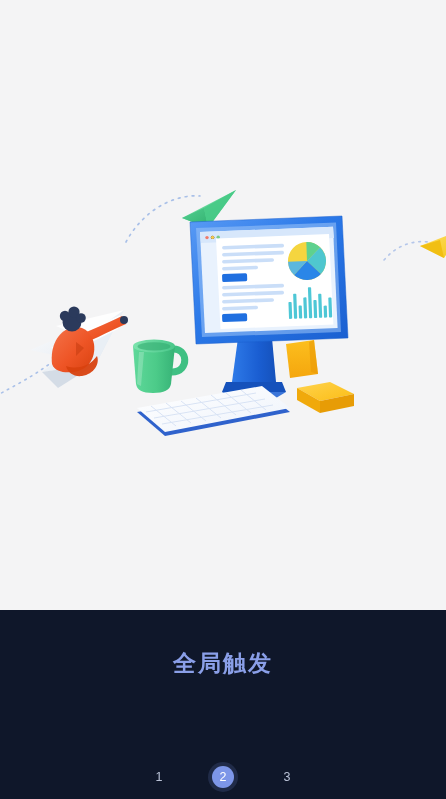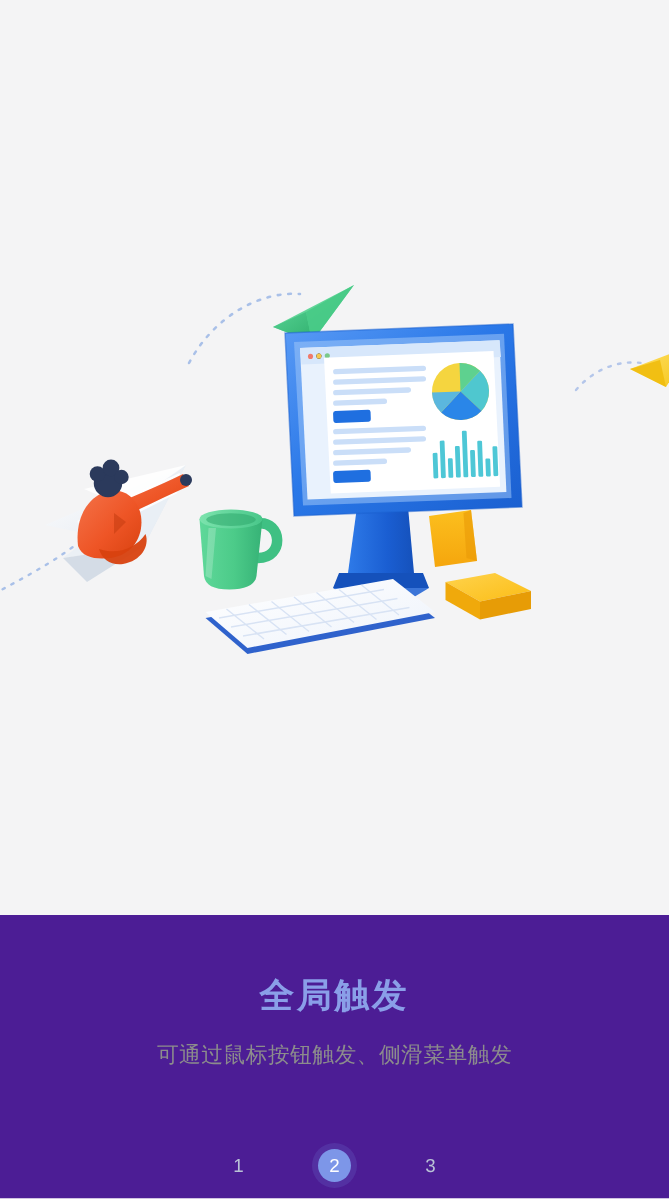--- a/index.html
+++ b/index.html
@@ -41,21 +41,21 @@
     height: 300px;
   }
 
   
   #caption {
     position: absolute;
     left: 0;
     top: 610px;
     width: 446px;
     height: 189px;
-    background: #4c1d95;
+    background: #0f172a;
   }
 
   #title {
     position: absolute;
     left: 0;
     top: 38px;
     width: 446px;
     text-align: center;
     font-size: 23px;
     font-weight: 700;
@@ -325,21 +325,20 @@
         </g>
 
       </svg>
     </div>
   </div>
 
   <div id="caption">
 
     <div id="title">全局触发</div>
 
-    <div id="subtitle">可通过鼠标按钮触发、侧滑菜单触发</div>
 
     <div id="pager">
       <div class="page-dot">1</div>
       <div class="page-dot active">2</div>
       <div class="page-dot">3</div>
     </div>
 
   </div>
 
 </div>

